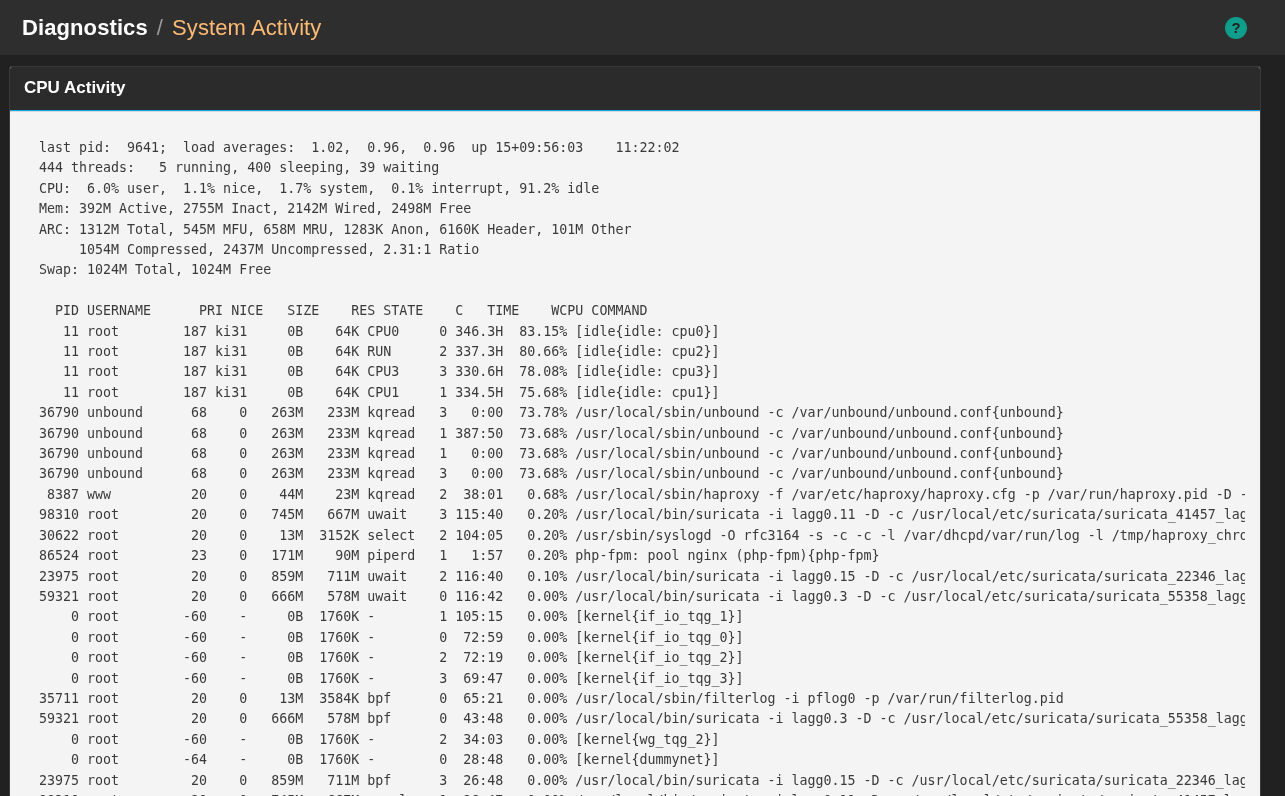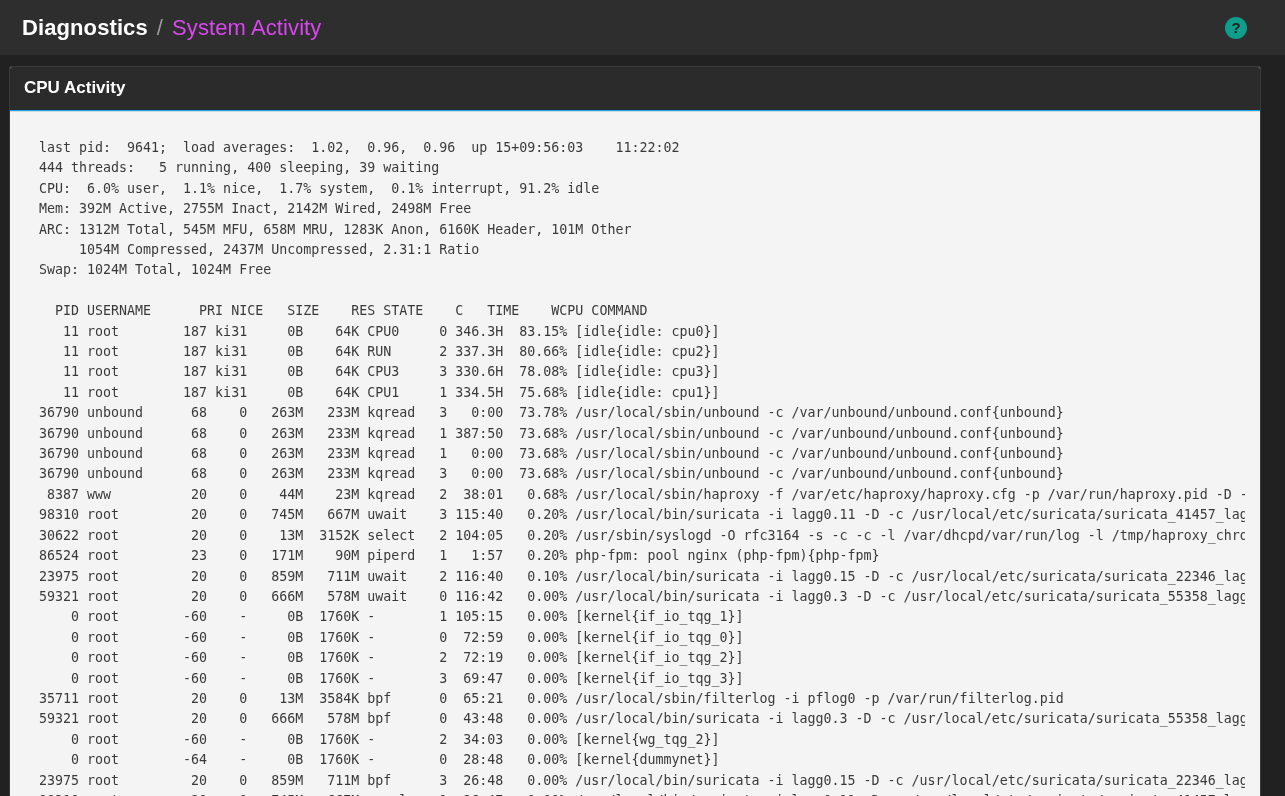--- a/index.html
+++ b/index.html
@@ -31,21 +31,21 @@
   .crumb-root {
     color: #ffffff;
     font-weight: bold;
   }
   .crumb-sep {
     color: #9a9a9a;
     margin: 0 9px;
     font-weight: normal;
   }
   .crumb-current {
-    color: #d946ef;
+    color: #fdba74;
     font-weight: normal;
   }
   .help-wrap {
     margin-left: auto;
     display: flex;
     align-items: center;
     padding-right: 16px;
   }
   .help-icon {
     width: 22px; height: 22px;

